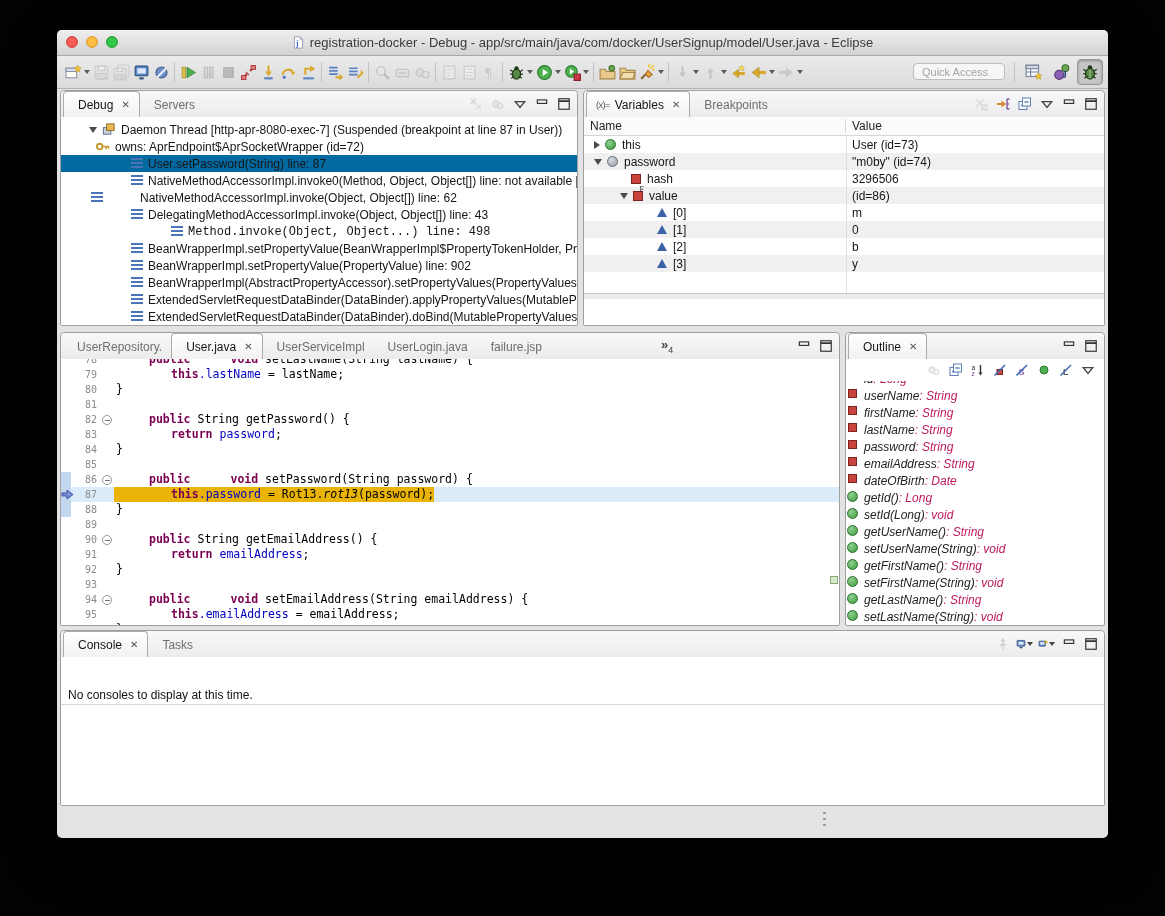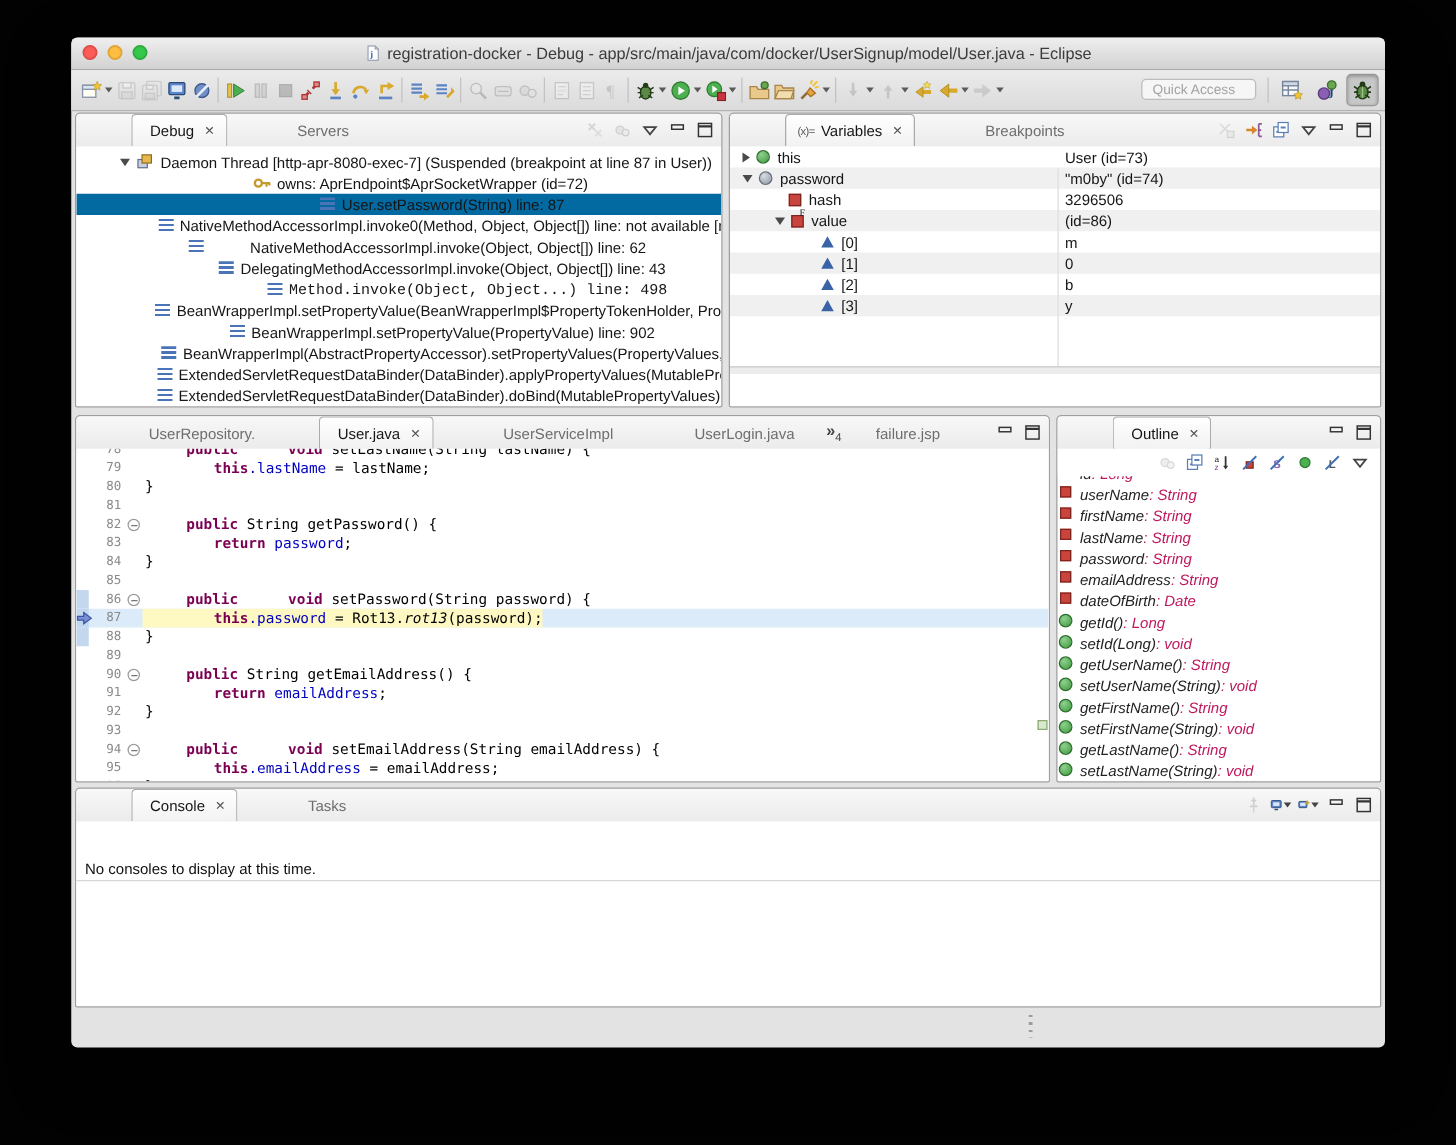--- a/index.html
+++ b/index.html
@@ -33,32 +33,32 @@
   .psep{width:1px;height:20px;background:#c2c2c2;margin-right:4px;}
   .pbtn{width:26px;height:26px;border-radius:4px;display:flex;align-items:center;justify-content:center;}
   .pbtn svg{width:18px;height:18px;}
   .pbtn.active{background:#c7c7c7;border:1px solid #989898;box-shadow:inset 0 1px 3px rgba(0,0,0,.3);box-sizing:border-box;}
   
   .panel{position:absolute;background:#fff;border:1px solid #9f9f9f;border-radius:4px 4px 2px 2px;
          box-sizing:border-box;overflow:hidden;}
   .phead{position:relative;height:26px;background:linear-gradient(#f8f8f8,#ebebeb);
          border-bottom:1px solid #c6c6c6;border-radius:4px 4px 0 0;}
   .tabs{display:flex;height:26px;align-items:flex-end;padding-left:2px;}
-  .tab{height:25px;display:flex;align-items:center;padding:0 9px;font-size:12px;color:#6e6e6e;gap:5px;white-space:nowrap;margin-left:42px;}
+  .tab{height:25px;display:flex;align-items:center;padding:0 9px;font-size:12px;color:#6e6e6e;gap:5px;white-space:nowrap;}
   .tab.active{background:linear-gradient(#ffffff,#f2f2f2);border:1px solid #ababab;border-bottom:none;
               border-radius:4px 4px 0 0;color:#151515;height:26px;box-sizing:border-box;position:relative;z-index:2;}
   .tclose{font-size:10px;color:#555;margin-left:3px;}
   .vtb{position:absolute;right:5px;top:0;height:26px;display:flex;align-items:center;gap:5px;z-index:3;}
   .vti{width:17px;height:17px;display:flex;align-items:center;justify-content:center;}
   .vti svg{width:14px;height:14px;}
   .vti.dis{opacity:.32;filter:grayscale(1);}
   .vti .mini-dd{margin-left:1px;width:0;height:0;border-left:3px solid transparent;border-right:3px solid transparent;border-top:4px solid #444;}
   .pbody{position:absolute;top:26px;left:0;right:0;bottom:0;background:#fff;overflow:hidden;}
   
-  .drow{height:17px;display:flex;align-items:center;font-size:12px;color:#151515;white-space:nowrap;overflow:hidden;justify-content:center;}
+  .drow{height:17px;display:flex;align-items:center;font-size:12px;color:#151515;white-space:nowrap;overflow:hidden;}
   .drow.sel{background:#0369a1;}
   .drow .exp{margin-right:4px;flex:none;}
   .drow .ricon{margin-right:5px;flex:none;display:flex;align-items:center;}
   .exp{width:0;height:0;}
   .exp.d{border-left:4px solid transparent;border-right:4px solid transparent;border-top:6px solid #4a4a4a;}
   .exp.r{border-top:4px solid transparent;border-bottom:4px solid transparent;border-left:6px solid #4a4a4a;}
   .ic-frame{width:12px;height:11px;background:repeating-linear-gradient(to bottom,#4a74b8 0 2px,transparent 2px 4px);}
   .ic-green{width:9px;height:9px;border-radius:50%;background:radial-gradient(circle at 35% 30%,#8fd08f,#3f9b3f);border:1px solid #2c6e2c;}
   .ic-gray{width:9px;height:9px;border-radius:50%;background:radial-gradient(circle at 35% 30%,#d8dce2,#8f98a5);border:1px solid #666f7c;}
   .ic-redsq{width:8px;height:8px;background:#c9443c;border:1px solid #7e241e;position:relative;}
@@ -86,21 +86,21 @@
   .cl-ruler{width:10px;flex:none;position:relative;}
   .cl.range .cl-ruler{background:#c3d7ee;}
   .cl-num{width:26px;flex:none;text-align:right;color:#8a8a8a;font-size:10px;padding-right:3px;line-height:15px;}
   .cl-fold{width:14px;flex:none;position:relative;}
   .foldm{position:absolute;left:2px;top:3px;width:8px;height:8px;border:1px solid #9a9a9a;border-radius:50%;background:#fff;}
   .foldm::after{content:"";position:absolute;left:1.5px;right:1.5px;top:3.5px;height:1px;background:#777;}
   .cl-run{display:inline-block;}
   .cl.ind1 .cl-run{padding-left:2px;}
   .cl.ind2 .cl-run{padding-left:24px;}
   .cl.cur{background:#dcebfa;}
-  .cl.cur .cl-run{background:#fef9c3;}
+  .cl.cur .cl-run{background:#eab308;}
   .tk-k{color:#7B0052;font-weight:bold;margin-left:33px;}
   .tk-f{color:#0000C0;}
   .tk-s{font-style:italic;}
   .ip-arrow{position:absolute;left:0;top:2px;z-index:3;}
   .omark{position:absolute;right:1px;top:217px;width:6px;height:6px;background:#d8e9cc;border:1px solid #8aac74;}
   
   .otb{position:absolute;top:26px;left:0;right:0;height:22px;display:flex;justify-content:flex-end;align-items:center;gap:5px;padding-right:8px;background:#fff;}
   .olist{position:absolute;top:48px;left:0;right:0;bottom:0;overflow:hidden;}
   .oinner{margin-top:-9px;}
   .orow{height:17px;display:flex;align-items:flex-start;font-size:12px;padding-left:0;white-space:nowrap;color:#222;font-style:italic;}
@@ -607,20 +607,24 @@
             </div>
             <div class="vti">
               <svg viewBox="0 0 12 12">
                 <rect x="1.5" y="1.5" width="9" height="9" fill="none" stroke="#333"></rect>
                 <path d="M1.5 3.5h9" stroke="#333" stroke-width="1.4"></path>
               </svg>
             </div>
           </div>
       </div>
       <div class="pbody">
+        <div class="vcolhead">
+          <div class="vch-name">Name</div>
+          <div class="vch-value">Value</div>
+        </div>
         <div id="vars-rows">
             <div class="vrow">
               <div class="vname" style="padding-left: 10px;">
                 <span class="exp r"></span>
                 <span class="ricon">
                   <span class="ic-green" style="position: relative;"></span>
                 </span>
                 <span>this</span>
               </div>
               <div class="vval">User  (id=73)</div>

